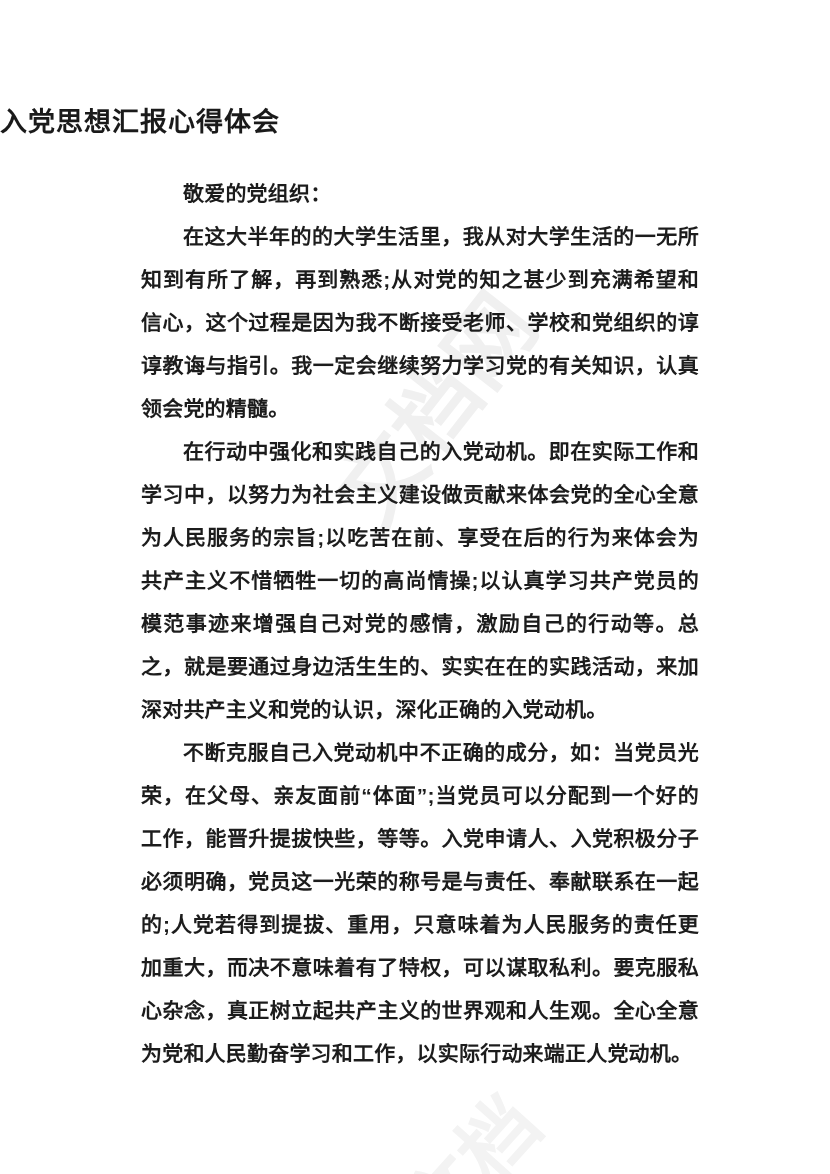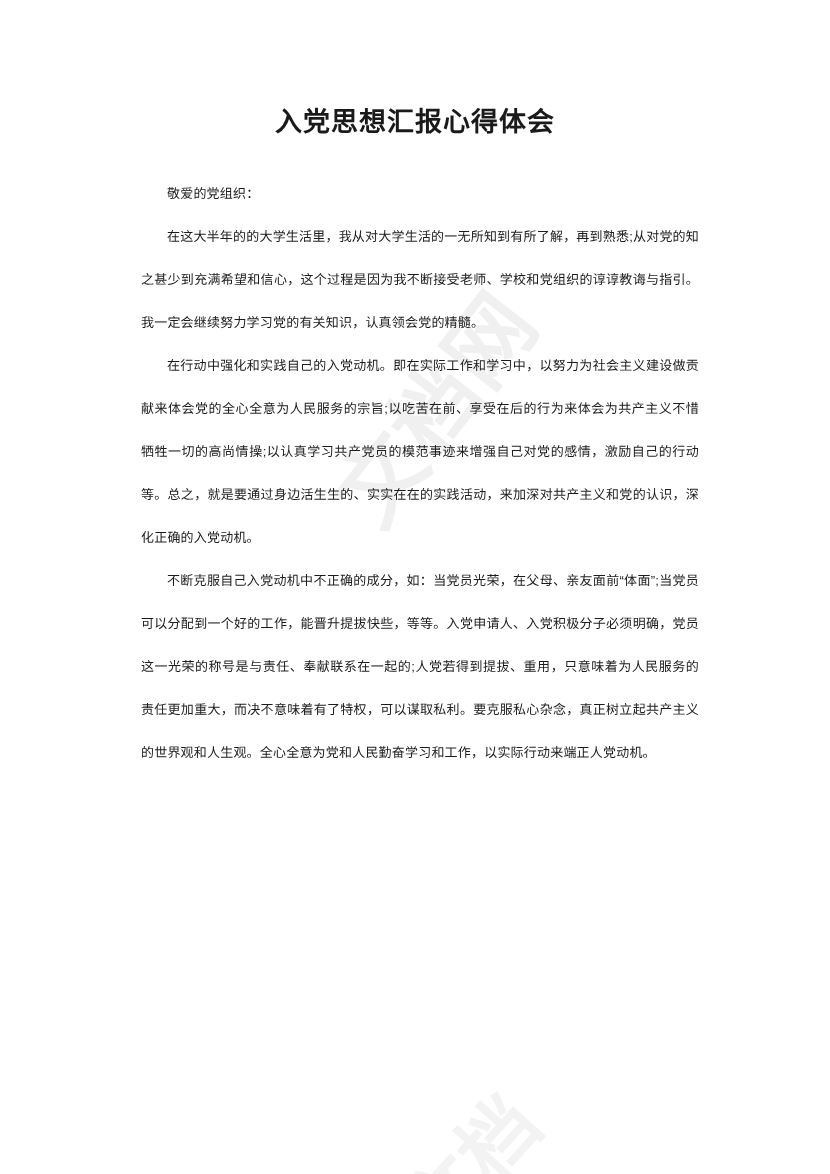--- a/index.html
+++ b/index.html
@@ -59,41 +59,42 @@
   .doc {
     position: relative;
     z-index: 2;
     padding: 0;
   }
   .doc-title {
     position: absolute;
     left: 0;
     right: 0;
     top: 106px;
-    text-align: center;
+    text-align: left;
     font-size: 27px;
     font-weight: 700;
     color: #1a1a1a;
     letter-spacing: 1px;
     line-height: 1.25;
   }
   .body-block {
     position: absolute;
     left: 141px;
     top: 172px;
     width: 558px;
   }
   .para {
-    font-size: 13px;
+    font-size: 21px;
     color: #1c1c1c;
     line-height: 43px;
     text-align: justify;
     text-justify: inter-ideograph;
     margin: 0 0 0 0;
     letter-spacing: 0.2px;
+    font-weight: bold;
   }
   .para.indent {
     text-indent: 2em;
   }
   .para + .para {
     margin-top: 0px;
   }
 </style>
 </head>
 <body>

